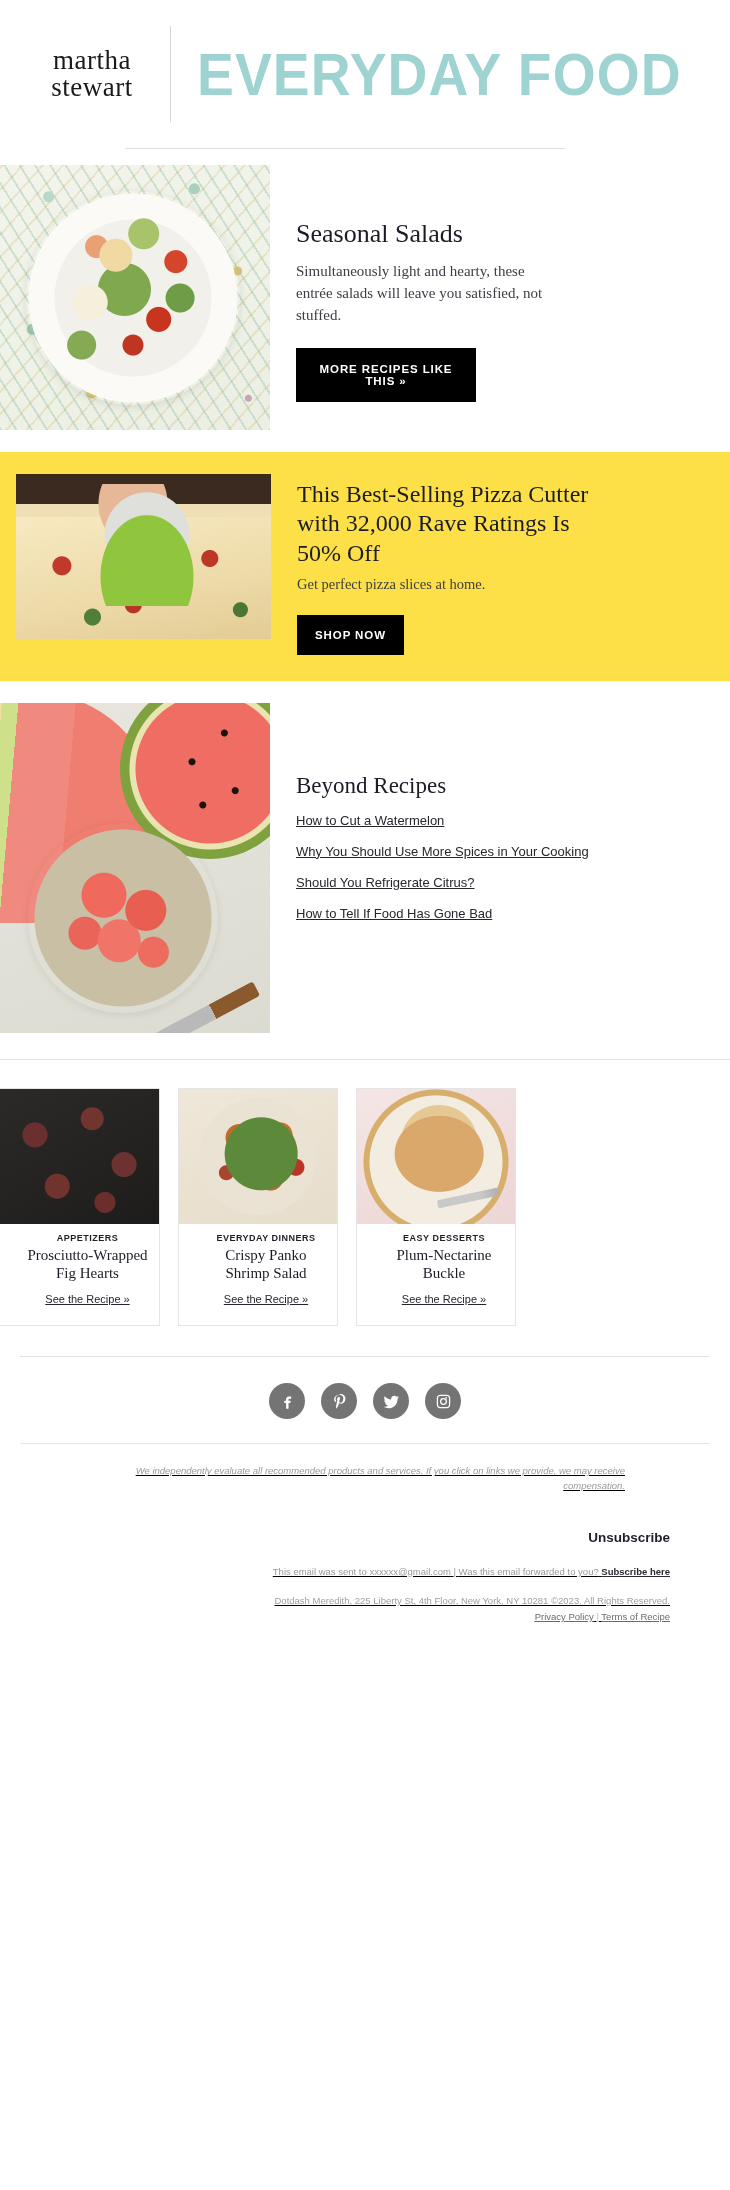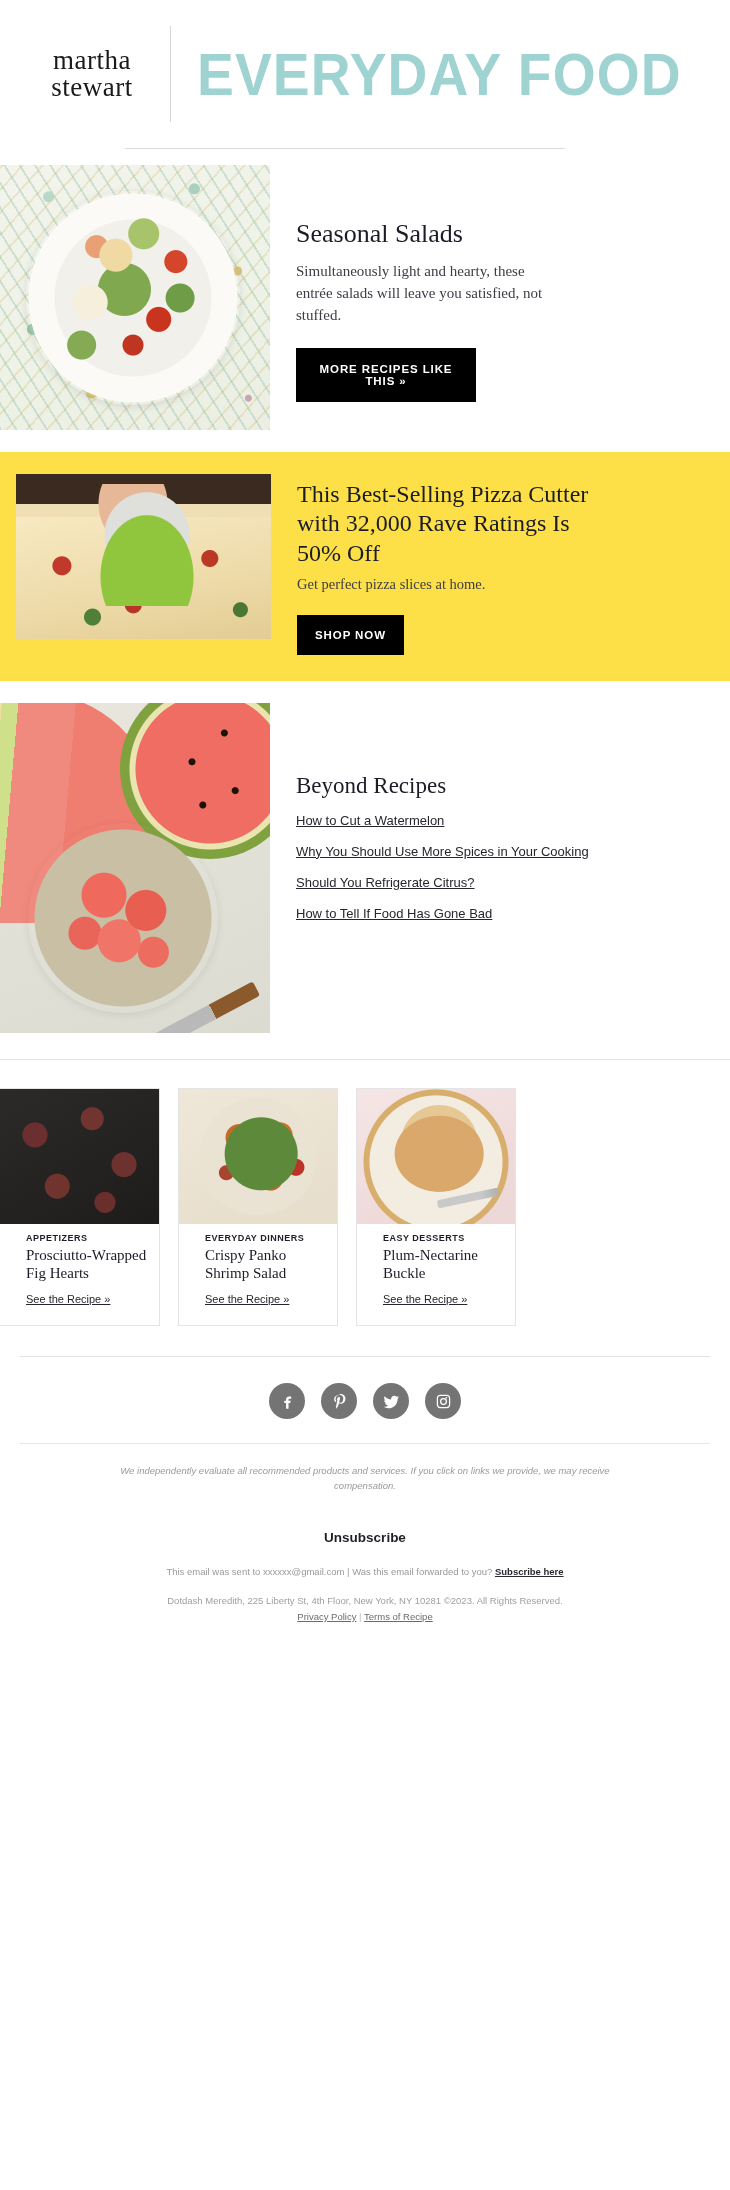--- a/index.html
+++ b/index.html
@@ -128,21 +128,21 @@
     width: 730px;
   }
   .card {
     width: 160px;
     border: 1px solid #e4e4e4;
     background: #ffffff;
     flex: 0 0 160px;
   }
   .card:first-child { margin-left: 0; border-left: none; }
   .card-img { width: 100%; height: 135px; overflow: hidden; position: relative; display: block; }
-  .card-body { padding: 9px 10px 18px 26px; }
+  .card-body { padding: 9px 10px 18px 26px; text-align: center; }
   .card-kicker {
     font-family: "Liberation Sans", sans-serif;
     font-size: 9px;
     font-weight: 700;
     letter-spacing: 0.5px;
     color: #1e1e26;
     margin-bottom: 3px;
   }
   .card-title {
     font-family: "Liberation Serif", serif;
@@ -170,22 +170,23 @@
   .social-btn {
     width: 36px; height: 36px;
     border-radius: 50%;
     background: #747474;
     display: flex; align-items: center; justify-content: center;
     cursor: pointer;
   }
   .social-btn svg { width: 19px; height: 19px; fill: #ffffff; }
   .footer-rule2 { width: 690px; height: 1px; background: #e6e6e6; margin: 0 auto; }
   .footer {
-    text-align: center;
+    text-align: right;
     padding: 20px 60px 0 60px;
+    text-decoration: underline;
   }
   .disclaimer {
     font-family: "Liberation Sans", sans-serif;
     font-style: italic;
     font-size: 9.5px;
     line-height: 1.55;
     color: #9a9a9a;
     max-width: 520px;
     margin: 0 auto;
   }

